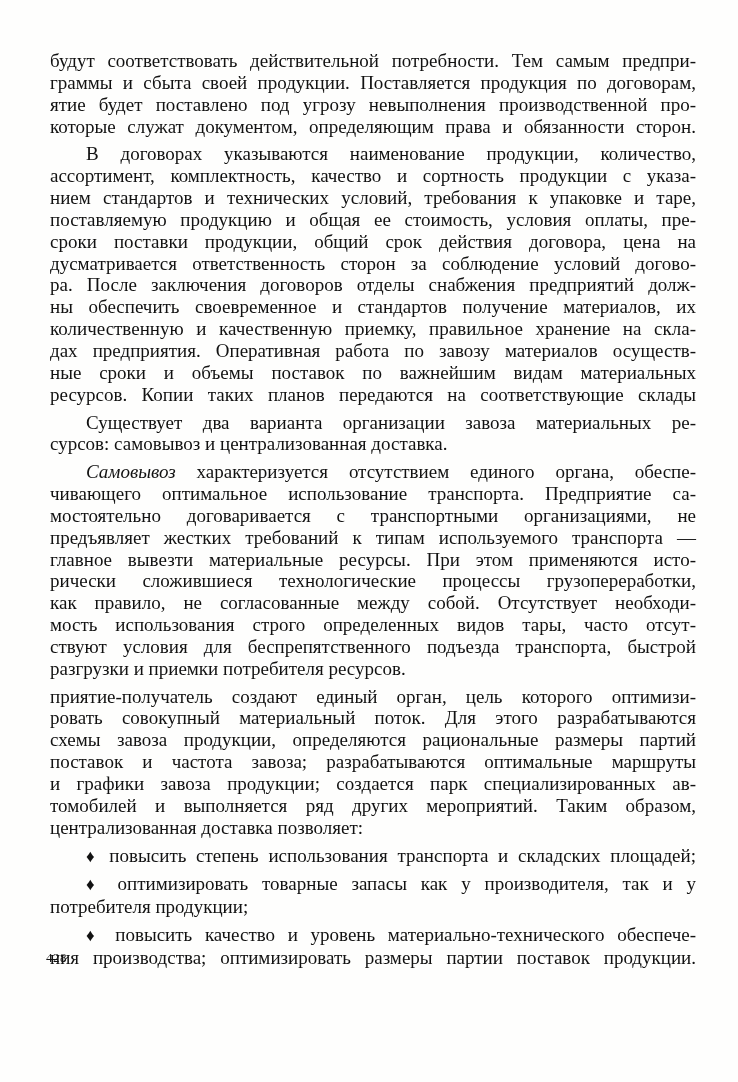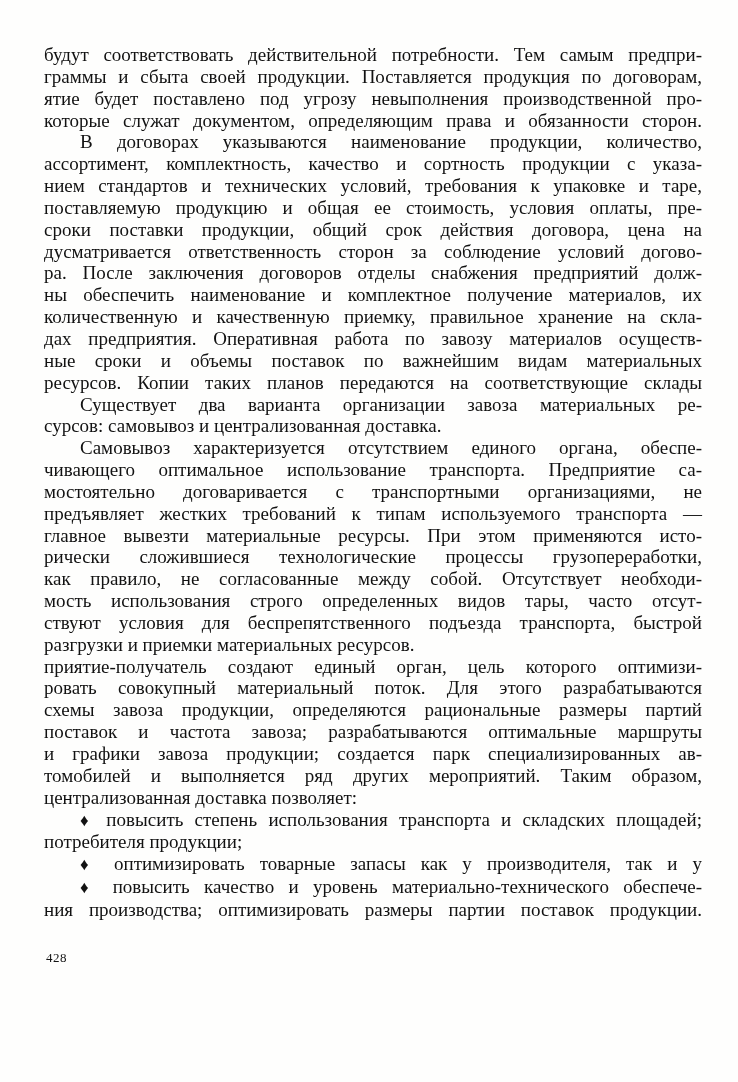--- a/index.html
+++ b/index.html
@@ -18,33 +18,33 @@
     color: #121212;
   }
   .text-block {
     position: absolute;
     left: 44px;
     top: 44px;
     width: 658px;
     font-size: 19px;
     line-height: 21.85px;
   }
-  .paragraph { margin: 0; }
+  .paragraph { margin: 6px; }
   .line {
     text-align: left;
     text-align-last: left;
   }
   .line.j {
     text-align: justify;
     text-align-last: justify;
   }
   .line.ind {
     padding-left: 36px;
   }
-  .i { }
+  .i { font-style: italic; }
   .bullet-glyph {
     font-size: 17px;
   }
   .page-number {
     position: absolute;
     left: 46px;
     top: 950px;
     font-size: 13px;
     letter-spacing: 0.5px;
   }
@@ -61,57 +61,57 @@
         <div class="line j"><span>которые служат документом, определяющим права и обязанности сторон.</span></div>
       </div>
       <div class="paragraph">
         <div class="line j ind"><span>В договорах указываются наименование продукции, количество,</span></div>
         <div class="line j"><span>ассортимент, комплектность, качество и сортность продукции с указа-</span></div>
         <div class="line j"><span>нием стандартов и технических условий, требования к упаковке и таре,</span></div>
         <div class="line j"><span>поставляемую продукцию и общая ее стоимость, условия оплаты, пре-</span></div>
         <div class="line j"><span>сроки поставки продукции, общий срок действия договора, цена на</span></div>
         <div class="line j"><span>дусматривается ответственность сторон за соблюдение условий догово-</span></div>
         <div class="line j"><span>ра. После заключения договоров отделы снабжения предприятий долж-</span></div>
-        <div class="line j"><span>ны обеспечить наименование и комплектное получение материалов, их</span></div>
+        <div class="line j"><span>ны обеспечить своевременное и стандартов получение материалов, их</span></div>
         <div class="line j"><span>количественную и качественную приемку, правильное хранение на скла-</span></div>
         <div class="line j"><span>дах предприятия. Оперативная работа по завозу материалов осуществ-</span></div>
         <div class="line j"><span>ные сроки и объемы поставок по важнейшим видам материальных</span></div>
         <div class="line j"><span>ресурсов. Копии таких планов передаются на соответствующие склады</span></div>
       </div>
       <div class="paragraph">
         <div class="line j ind"><span>Существует два варианта организации завоза материальных ре-</span></div>
         <div class="line"><span>сурсов: самовывоз и централизованная доставка.</span></div>
       </div>
       <div class="paragraph">
         <div class="line j ind"><span class="i">Самовывоз</span><span> характеризуется отсутствием единого органа, обеспе-</span></div>
         <div class="line j"><span>чивающего оптимальное использование транспорта. Предприятие са-</span></div>
         <div class="line j"><span>мостоятельно договаривается с транспортными организациями, не</span></div>
         <div class="line j"><span>предъявляет жестких требований к типам используемого транспорта —</span></div>
         <div class="line j"><span>главное вывезти материальные ресурсы. При этом применяются исто-</span></div>
         <div class="line j"><span>рически сложившиеся технологические процессы грузопереработки,</span></div>
         <div class="line j"><span>как правило, не согласованные между собой. Отсутствует необходи-</span></div>
         <div class="line j"><span>мость использования строго определенных видов тары, часто отсут-</span></div>
         <div class="line j"><span>ствуют условия для беспрепятственного подъезда транспорта, быстрой</span></div>
-        <div class="line"><span>разгрузки и приемки материальных ресурсов.</span></div>
+        <div class="line"><span>разгрузки и приемки потребителя ресурсов.</span></div>
       </div>
       <div class="paragraph">
         <div class="line j"><span>приятие-получатель создают единый орган, цель которого оптимизи-</span></div>
         <div class="line j"><span>ровать совокупный материальный поток. Для этого разрабатываются</span></div>
         <div class="line j"><span>схемы завоза продукции, определяются рациональные размеры партий</span></div>
         <div class="line j"><span>поставок и частота завоза; разрабатываются оптимальные маршруты</span></div>
         <div class="line j"><span>и графики завоза продукции; создается парк специализированных ав-</span></div>
         <div class="line j"><span>томобилей и выполняется ряд других мероприятий. Таким образом,</span></div>
         <div class="line"><span>централизованная доставка позволяет:</span></div>
       </div>
       <div class="paragraph">
         <div class="line j ind"><span class="bullet-glyph">♦</span><span> повысить степень использования транспорта и складских площадей;</span></div>
       </div>
       <div class="paragraph">
+        <div class="line j ind"><span class="bullet-glyph">♦</span><span> оптимизировать товарные запасы как у производителя, так и у</span></div>
         <div class="line"><span>потребителя продукции;</span></div>
-        <div class="line j ind"><span class="bullet-glyph">♦</span><span> оптимизировать товарные запасы как у производителя, так и у</span></div>
       </div>
       <div class="paragraph">
         <div class="line j ind"><span class="bullet-glyph">♦</span><span> повысить качество и уровень материально-технического обеспече-</span></div>
         <div class="line j"><span>ния производства; оптимизировать размеры партии поставок продукции.</span></div>
       </div>
     </div>
   <div class="page-number">428</div>
 </div>
 
 </body></html>

